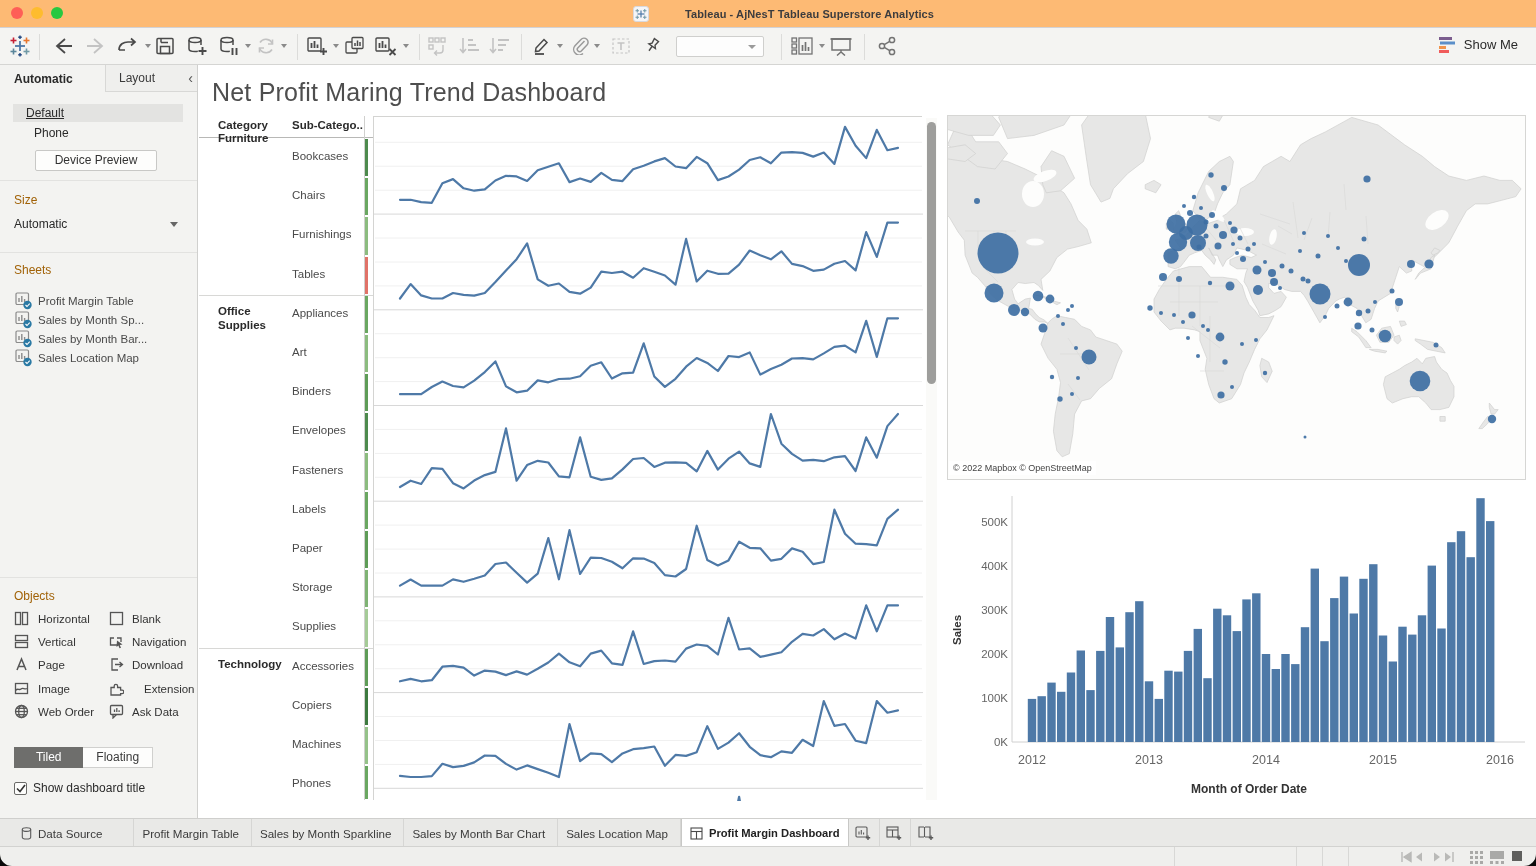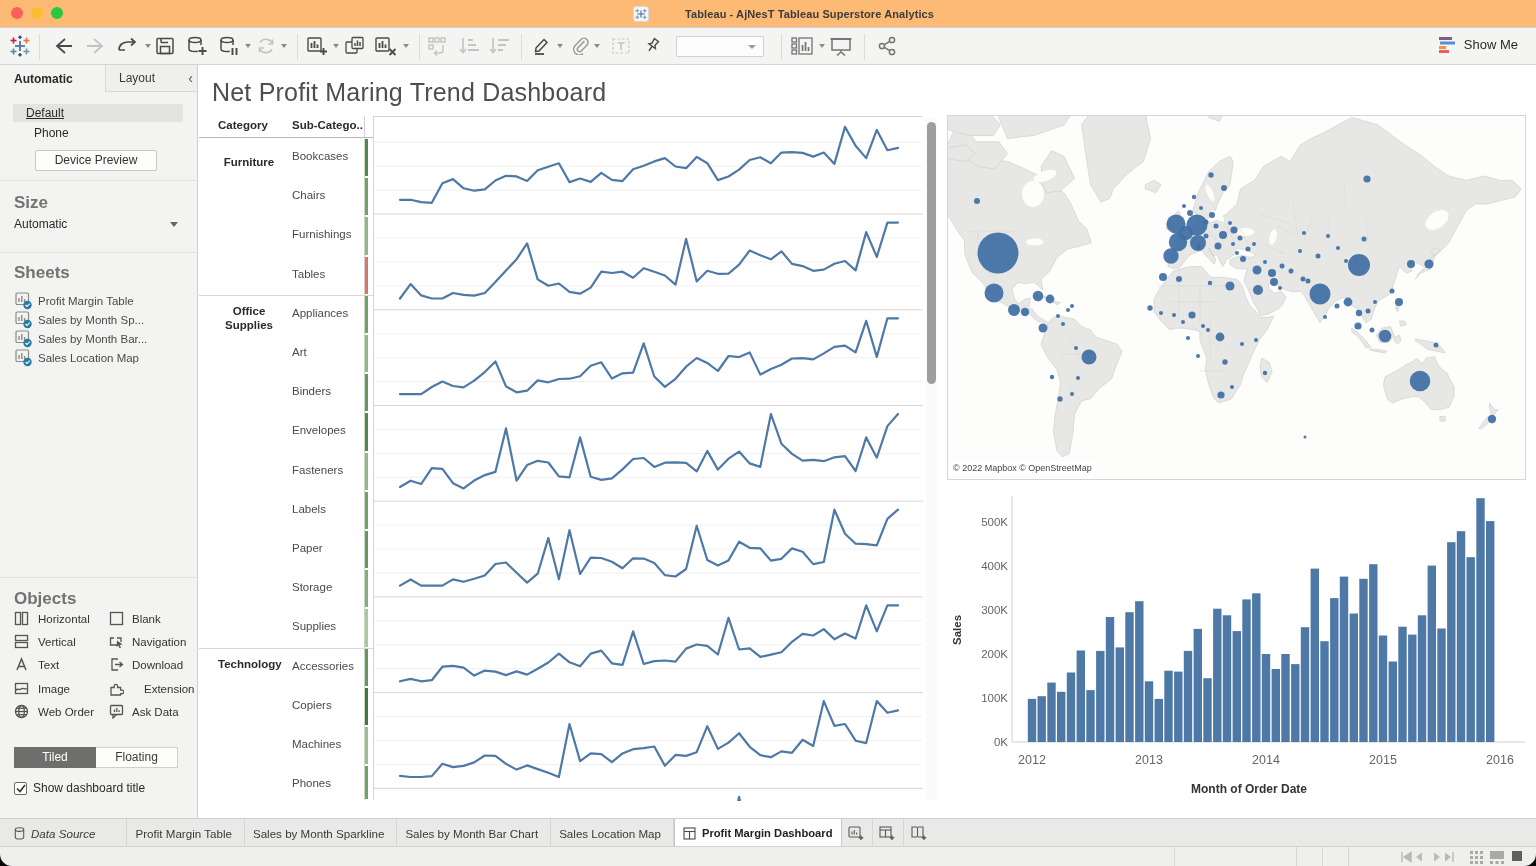--- a/index.html
+++ b/index.html
@@ -18,53 +18,53 @@
 .sidebar { position:absolute; left:0; top:65px; width:198px; height:753px; background:#f3f3f1; border-right:1px solid #d0d0ce; }
 .sbtabs { position:absolute; left:0; top:0; width:197px; height:27px; }
 .sbtab { position:absolute; top:0; height:27px; font-size:12px; display:flex; align-items:center; }
 .sbtab.active { left:0; width:105px; background:#f3f3f1; font-weight:bold; color:#2a2a2a; padding-left:14px; }
 .sbtab.inactive { left:105px; width:92px; background:#efefed; border-left:1px solid #d8d8d6; border-bottom:1px solid #d8d8d6; color:#3a3a3a; padding-left:13px; }
 .collapse { position:absolute; right:4px; top:5px; font-size:14px; color:#555; }
 .defrow { position:absolute; left:13px; top:39px; width:170px; height:18px; background:#e3e3e1; font-size:12px; color:#2a2a2a; padding-left:13px; line-height:18px;text-decoration:underline; }
 .phonerow { position:absolute; left:34px; top:61px; font-size:12px; color:#2a2a2a; }
 .devbtn { position:absolute; left:35px; top:85px; width:122px; height:21px; background:#fdfdfc; border:1px solid #c8c8c6; border-radius:2px; font-size:12px; color:#333; text-align:center; line-height:19px; }
 .sbsep { position:absolute; left:0; width:197px; height:1px; background:#e2e2e0; }
-.sbh { position:absolute; left:14px; font-size:17px; font-weight:bold; color:#737373; }
+.sbh { position:absolute; left:14px; font-size:12px; font-weight:normal; color:#a16207; }
 .sizerow { position:absolute; left:14px; top:152px; width:170px; font-size:12px; color:#2a2a2a; }
 .ddcaret { position:absolute; right:6px; top:5px; border-left:4px solid transparent; border-right:4px solid transparent; border-top:5px solid #666; }
 .sheetrow { position:absolute; left:15px; height:19px; display:flex; align-items:center; font-size:11.5px; color:#4a4a4a; }
 .shicon { width:19px; height:18px; margin-right:4px; }
 .sheetrow span { white-space:nowrap; }
 .objrow { position:absolute; left:0; width:197px; height:20px; }
 .oicon { position:absolute; top:0; }
 .olabel { position:absolute; top:2px; font-size:11.5px; color:#333; }
-.tiledgrp { position:absolute; left:14px; top:682px; width:164px; height:21px; display:flex; }
+.tiledgrp { position:absolute; left:14px; top:682px; width:139px; height:21px; display:flex; }
 .tiled { width:82px; background:#6e6e6c; color:#fff; font-size:12px; text-align:center; line-height:21px; }
 .floating { width:82px; background:#fdfdfc; border:1px solid #d0d0ce; border-left:none; color:#3a3a3a; font-size:12px; text-align:center; line-height:19px; }
 .showtitle { position:absolute; left:14px; top:716px; font-size:12px; color:#2a2a2a; display:flex; align-items:center; }
 .cb { width:13px; height:13px; border:1.5px solid #6a6a68; border-radius:2px; background:#fdfdfc; margin-right:6px; display:inline-flex; align-items:center; justify-content:center; }
-.canvas { position:absolute; left:199px; top:65px; width:1337px; height:753px; background:#fff;text-align:center; }
+.canvas { position:absolute; left:199px; top:65px; width:1337px; height:753px; background:#fff; }
 .dtitle { position:absolute; left:13px; top:13px; font-size:25px; color:#4e4e4e; letter-spacing:0.2px; }
 .tablezone { position:absolute; left:0; top:51px; width:176px; height:684px; }
 .thead { position:absolute; left:0; top:0; width:176px; height:22px; border-bottom:1px solid #b8b8b6; }
 .th1 { position:absolute; left:19px; top:3px; font-size:11.5px; font-weight:bold; color:#2a2a2a; }
 .th2 { position:absolute; left:93px; top:3px; font-size:11.5px; font-weight:bold; color:#2a2a2a; }
 .catlbl { position:absolute; left:19px; font-size:11.5px; font-weight:bold; color:#2a2a2a; width:62px; line-height:14px; }
 .sublbl { position:absolute; left:93px; font-size:11.5px; color:#4a4a4a; }
 .catsep { position:absolute; left:0; width:176px; height:1px; background:#d8d8d6; }
 .gstrip { position:absolute; left:166px; top:22px; width:3px; height:662px; }
 .tableline { position:absolute; left:165px; top:51px; width:1px; height:684px; background:#d0d0ce; }
 .sparkzone { position:absolute; left:174px; top:51px; width:549px; height:684px; border:1px solid #d4d4d2; }
 .scrollbar { position:absolute; left:727px; top:53px; width:11px; height:682px; background:#fafaf8; }
 .scrollthumb { position:absolute; left:1px; top:4px; width:9px; height:262px; background:#9e9e9c; border-radius:5px; }
 .mapzone { position:absolute; left:748px; top:50px; width:579px; height:365px; border:1px solid #d6d6d4; }
 .barzone { position:absolute; left:748px; top:425px; width:589px; height:320px; }
 .tabbar { position:absolute; left:0; top:818px; width:1536px; height:28px; background:#e9e9e7; border-top:1px solid #cfcfcd; display:flex; }
 .tab { height:28px; padding:0 12px 0 8px; font-size:11.6px; color:#3a3a3a; display:flex; align-items:center; border-right:1px solid #d6d6d4; white-space:nowrap; }
-.tab.ds { padding-left:14px; padding-right:31px;font-style:italic; }
+.tab.ds { padding-left:21px; padding-right:31px; }
 .tab.active { background:#fff; border-right:1px solid #c8c8c6; border-left:1px solid #c8c8c6; color:#222; font-size:11.2px; padding-right:8px; }
 .newtab { width:31px; height:28px; display:flex; align-items:center; justify-content:center; border-right:1px solid #d6d6d4; }
 .newtab:last-child { border-right:none; }
 .statusbar { position:absolute; left:0; top:846px; width:1536px; height:20px; background:#efefed; border-top:1px solid #d2d2d0; }
 .ssep { position:absolute; top:0; width:1px; height:20px; background:#d8d8d6; }
 .corner { position:absolute; width:12px; height:12px; background:#0a0a0a; z-index:50; }
 .corner.bl { left:0; top:854px; clip-path:path('M0,0 L0,12 L12,12 A 12,12 0 0 1 0,0 Z'); }
 .corner.br { right:0; top:854px; clip-path:path('M12,0 A 12,12 0 0 1 0,12 L12,12 Z'); }
 </style></head>
 <body>
@@ -435,21 +435,21 @@
             </g>
           </svg></span>
         <span class="olabel" style="left:132px">Navigation</span>
       </div>
       <div class="objrow" style="top:592px">
       <span class="oicon" style="left:14px"><svg width="15" height="15" viewBox="0 0 15 15" style="">
             <g stroke="#555" stroke-width="1.3" fill="none">
               <path d="M3,13 L7.5,2 L12,13 M4.7,9.5 L10.3,9.5" stroke-width="1.5"></path>
             </g>
           </svg></span>
-        <span class="olabel" style="left:38px">Text</span>
+        <span class="olabel" style="left:38px">Page</span>
       <span class="oicon" style="left:109px"><svg width="15" height="15" viewBox="0 0 15 15" style="">
             <g stroke="#555" stroke-width="1.3" fill="none">
               <path d="M9,2 L3,2 L3,13 L9,13 M6,7.5 L13,7.5 M10.5,5 L13.5,7.5 L10.5,10"></path>
             </g>
           </svg></span>
         <span class="olabel" style="left:132px">Download</span>
       </div>
       <div class="objrow" style="top:616px">
       <span class="oicon" style="left:14px"><svg width="15" height="15" viewBox="0 0 15 15" style="">
             <g stroke="#555" stroke-width="1.3" fill="none">
@@ -497,21 +497,21 @@
           </svg>
         </span>Show dashboard title</div>
 </div>
   <div class="canvas">
     <div class="dtitle">Net Profit Maring Trend Dashboard</div>
     <div class="tablezone">
         <div class="thead">
           <span class="th1">Category</span>
           <span class="th2">Sub-Catego..</span>
         </div>
-        <div class="catlbl" style="top:39px">Furniture</div>
+        <div class="catlbl" style="top:15px">Furniture</div>
         <div class="sublbl" style="top:34px">Bookcases</div>
         <div class="sublbl" style="top:73px">Chairs</div>
         <div class="sublbl" style="top:112px">Furnishings</div>
         <div class="sublbl" style="top:152px">Tables</div>
         <div class="catlbl" style="top:188px">Office<br>Supplies</div>
         <div class="sublbl" style="top:191px">Appliances</div>
         <div class="sublbl" style="top:230px">Art</div>
         <div class="sublbl" style="top:269px">Binders</div>
         <div class="sublbl" style="top:308px">Envelopes</div>
         <div class="sublbl" style="top:348px">Fasteners</div>

